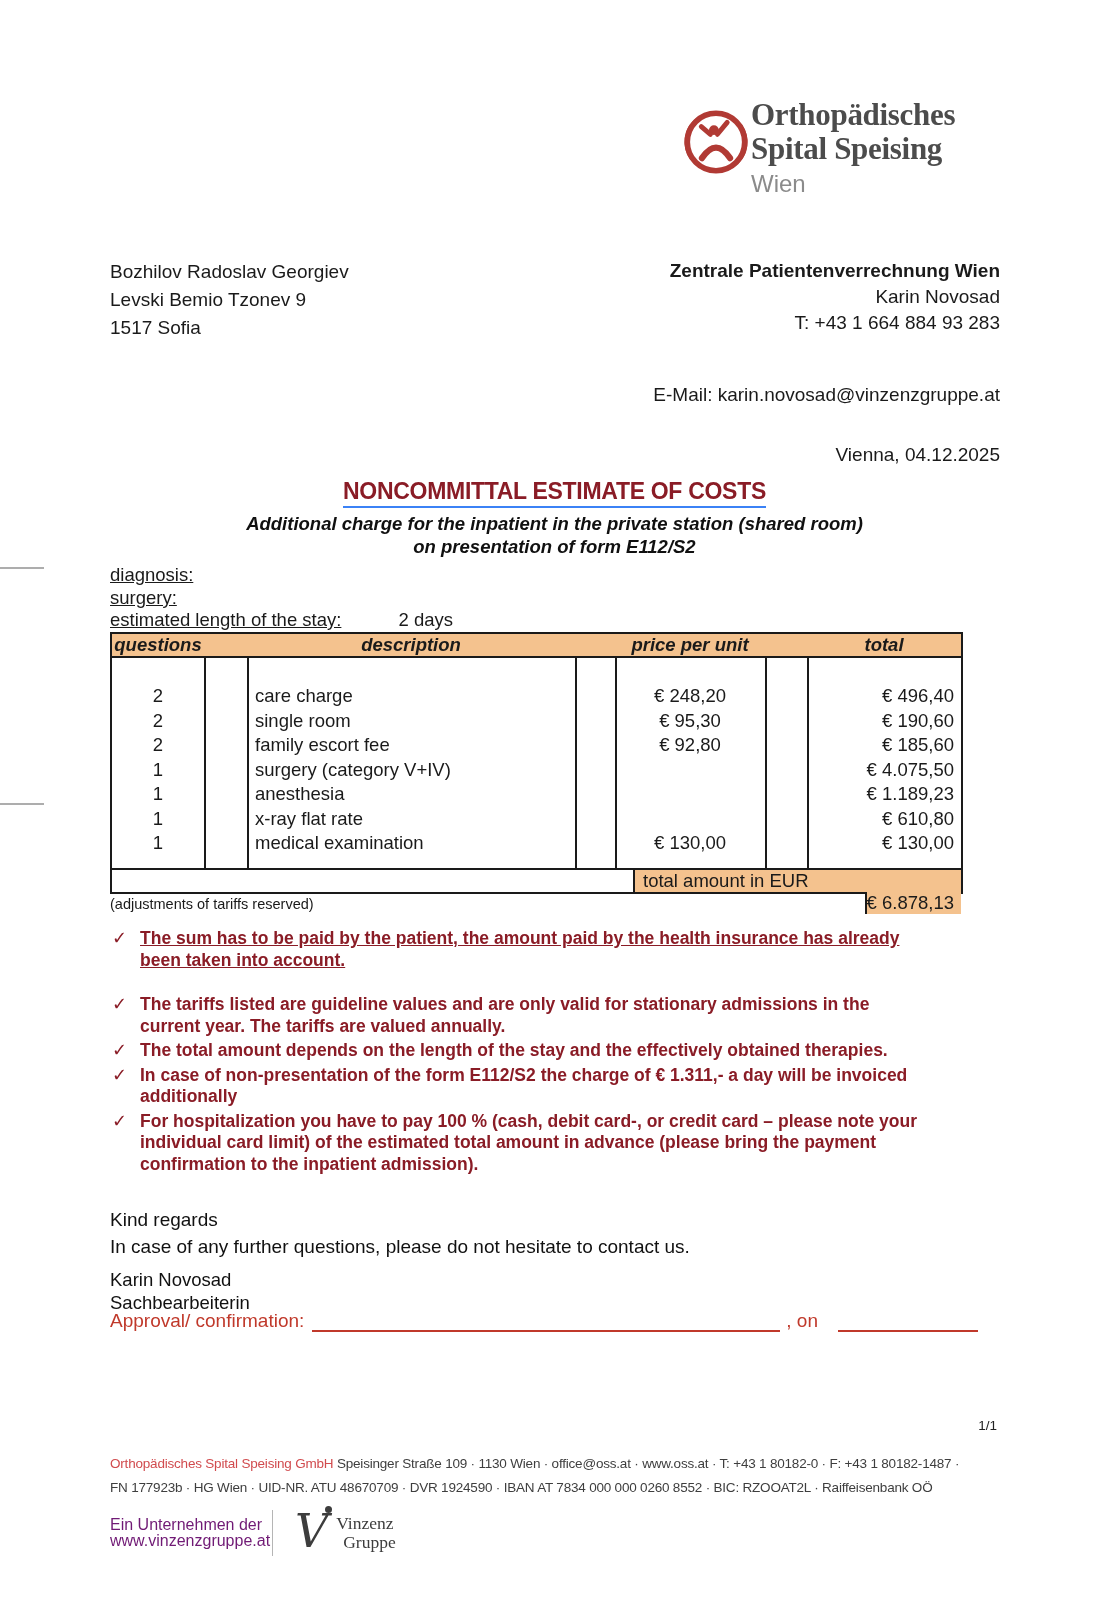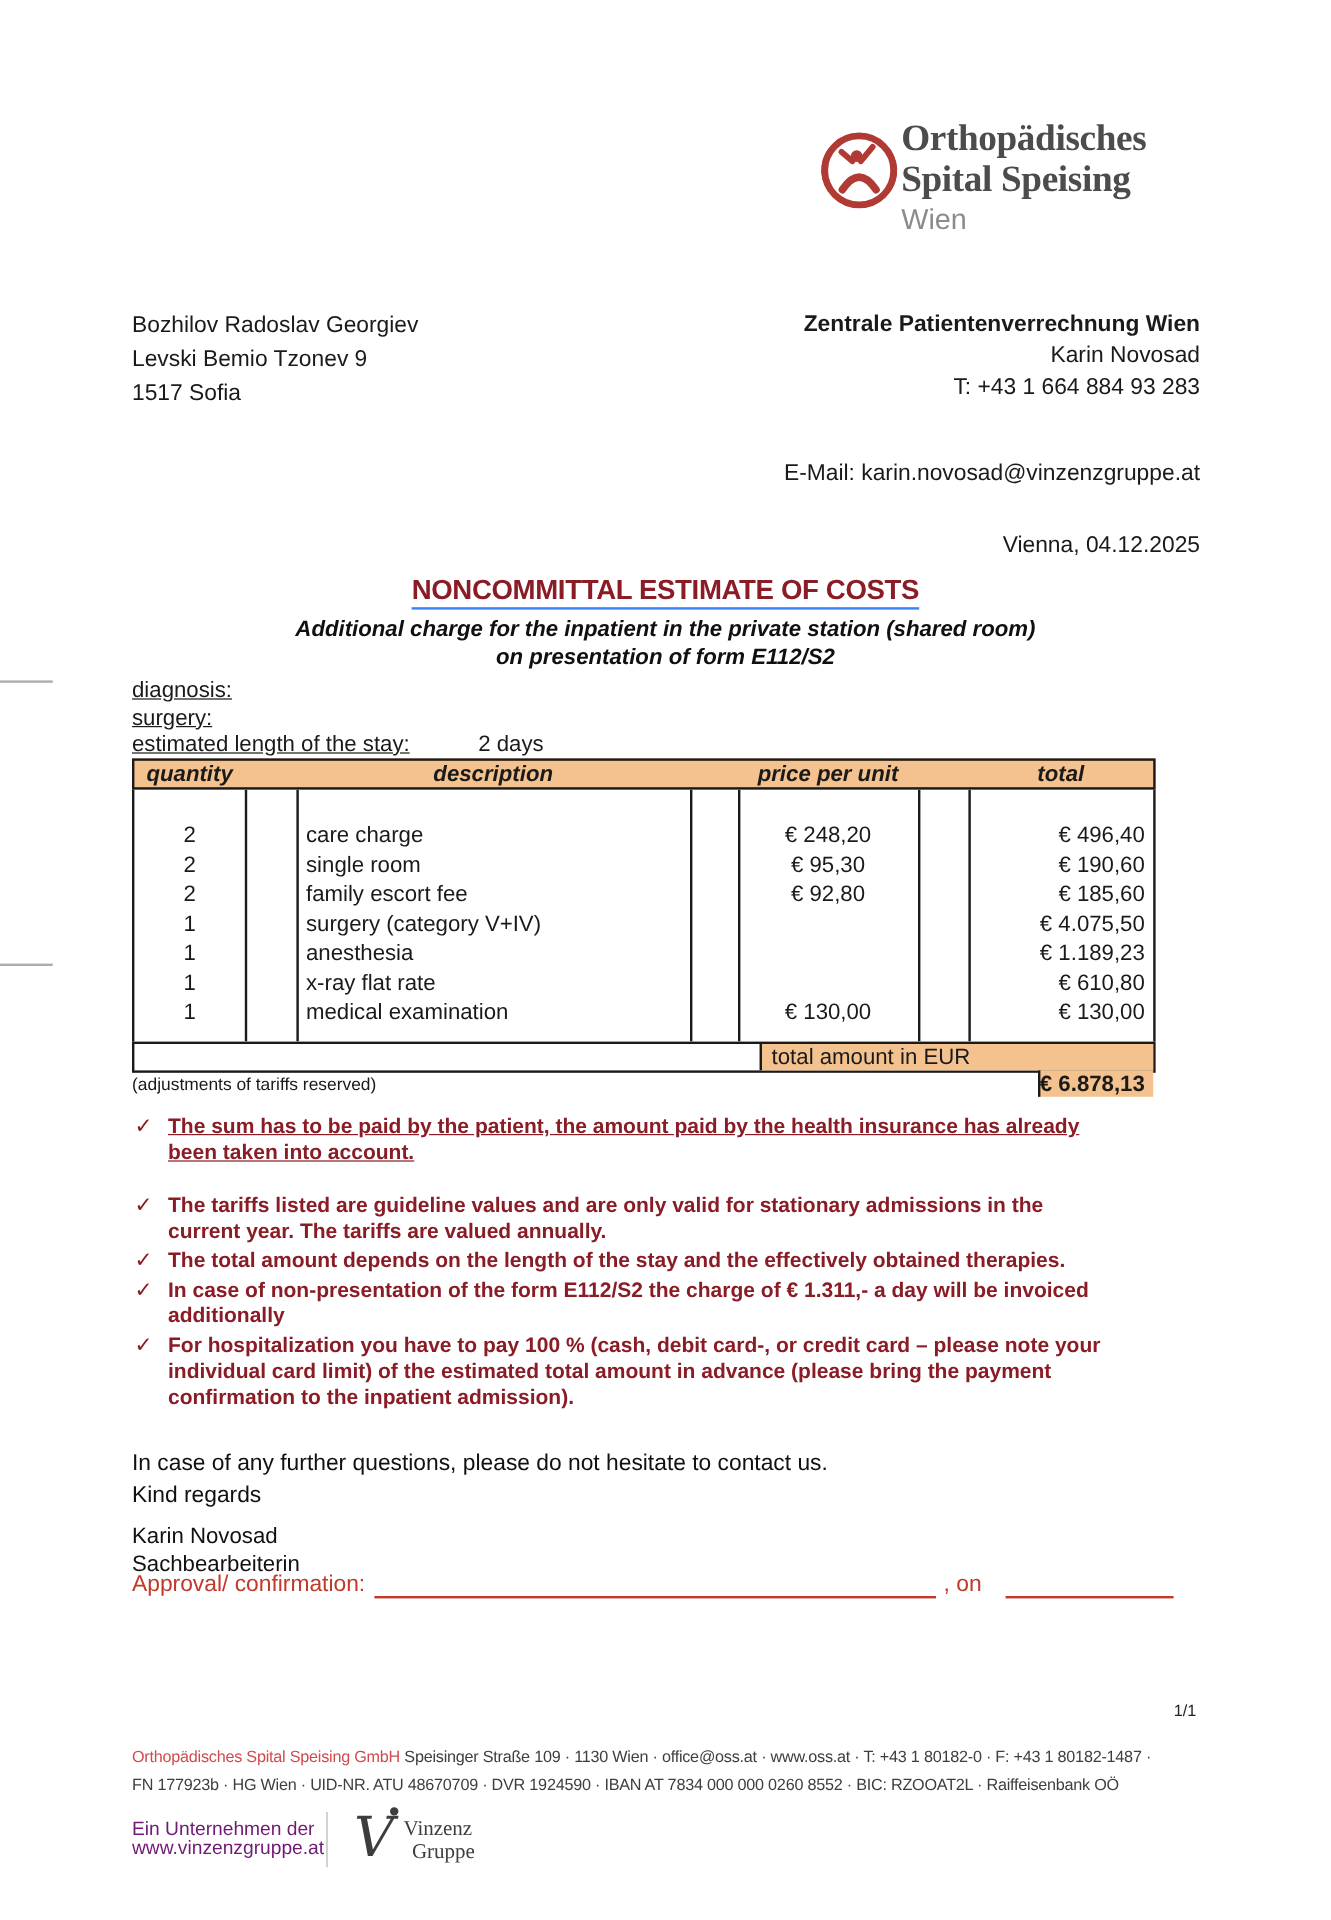--- a/index.html
+++ b/index.html
@@ -73,21 +73,21 @@
     position:absolute; left:110px; top:868px; width:853px; height:26px;
     border:2px solid #1a1a1a; display:flex; font-size:18.5px; align-items:flex-end;flex-direction:column;
   }
   .total-row > span { display:flex; align-items:center; }
   .tc1 { width:92px;  background:#f4c28e; }
   .tc2 { width:43px;  background:#ffffff; border-left:2px solid #1a1a1a; }
   .tc3 { width:328px; background:#f4c28e; border-left:2px solid #1a1a1a; padding-left:8px; }
   .tc4 { width:40px;  background:#ffffff; border-left:2px solid #1a1a1a; }
   .tc5 { width:150px; background:#f4c28e; border-left:2px solid #1a1a1a; }
   .tc6 { width:42px;  background:#ffffff; border-left:2px solid #1a1a1a; }
-  .tc7 { flex:1;      background:#f4c28e; border-left:2px solid #1a1a1a; font-weight:bold; justify-content:flex-end; padding-right:7px; }
+  .tc7 { flex:1;      background:#f4c28e; border-left:2px solid #1a1a1a; font-weight:normal; justify-content:flex-end; padding-right:7px; }
   .tbl-note { position:absolute; left:110px; top:896px; font-size:14.5px; }
 
   
   .notes { position:absolute; left:112px; top:928px; width:816px; color:#8a1c26; font-weight:bold; font-size:17.5px; line-height:21.5px; }
   .note-item { display:flex; margin-bottom:3px; }
   .note-item .check { width:28px; flex:0 0 28px; font-weight:normal; font-size:18px; }
   .note-item.gap-after { margin-bottom:23px; }
   .note-item.u .note-text { text-decoration:underline; }
 
   
@@ -158,21 +158,21 @@
   <div class="meta">
     <div><span class="lbl">diagnosis:</span></div>
     <div><span class="lbl">surgery:</span></div>
     <div>
       <span class="lbl">estimated length of the stay:</span>
       <span class="stay-value">2 days</span>
     </div>
   </div>
 
   <div class="thead">
-    <span class="h1">quantity</span>
+    <span class="h1">questions</span>
     <span class="h2"></span>
     <span class="h3">description</span>
     <span class="h4"></span>
     <span class="h5">price per unit</span>
     <span class="h6"></span>
     <span class="h7">total</span>
   </div>
 
   <div class="tbl-body">
     <div class="vline" style="left:92px;"></div>
@@ -275,22 +275,22 @@
       <span class="check">✓</span>
       <span class="note-text">In case of non-presentation of the form E112/S2 the charge of € 1.311,- a day will be invoiced additionally</span>
     </div>
     <div class="note-item">
       <span class="check">✓</span>
       <span class="note-text">For hospitalization you have to pay 100 % (cash, debit card-, or credit card – please note your individual card limit) of the estimated total amount in advance (please bring the payment confirmation to the inpatient admission).</span>
     </div>
   </div>
 
   <div class="closing">
+    <div>Kind regards</div>
     <div>In case of any further questions, please do not hesitate to contact us.</div>
-    <div>Kind regards</div>
   </div>
   <div class="signature">
     <div>Karin Novosad</div>
     <div>Sachbearbeiterin</div>
   </div>
   <div class="approval">
     <span>Approval/ confirmation:</span>
     <span class="line1"></span>
     <span class="on">, on</span>
     <span class="line2"></span>

